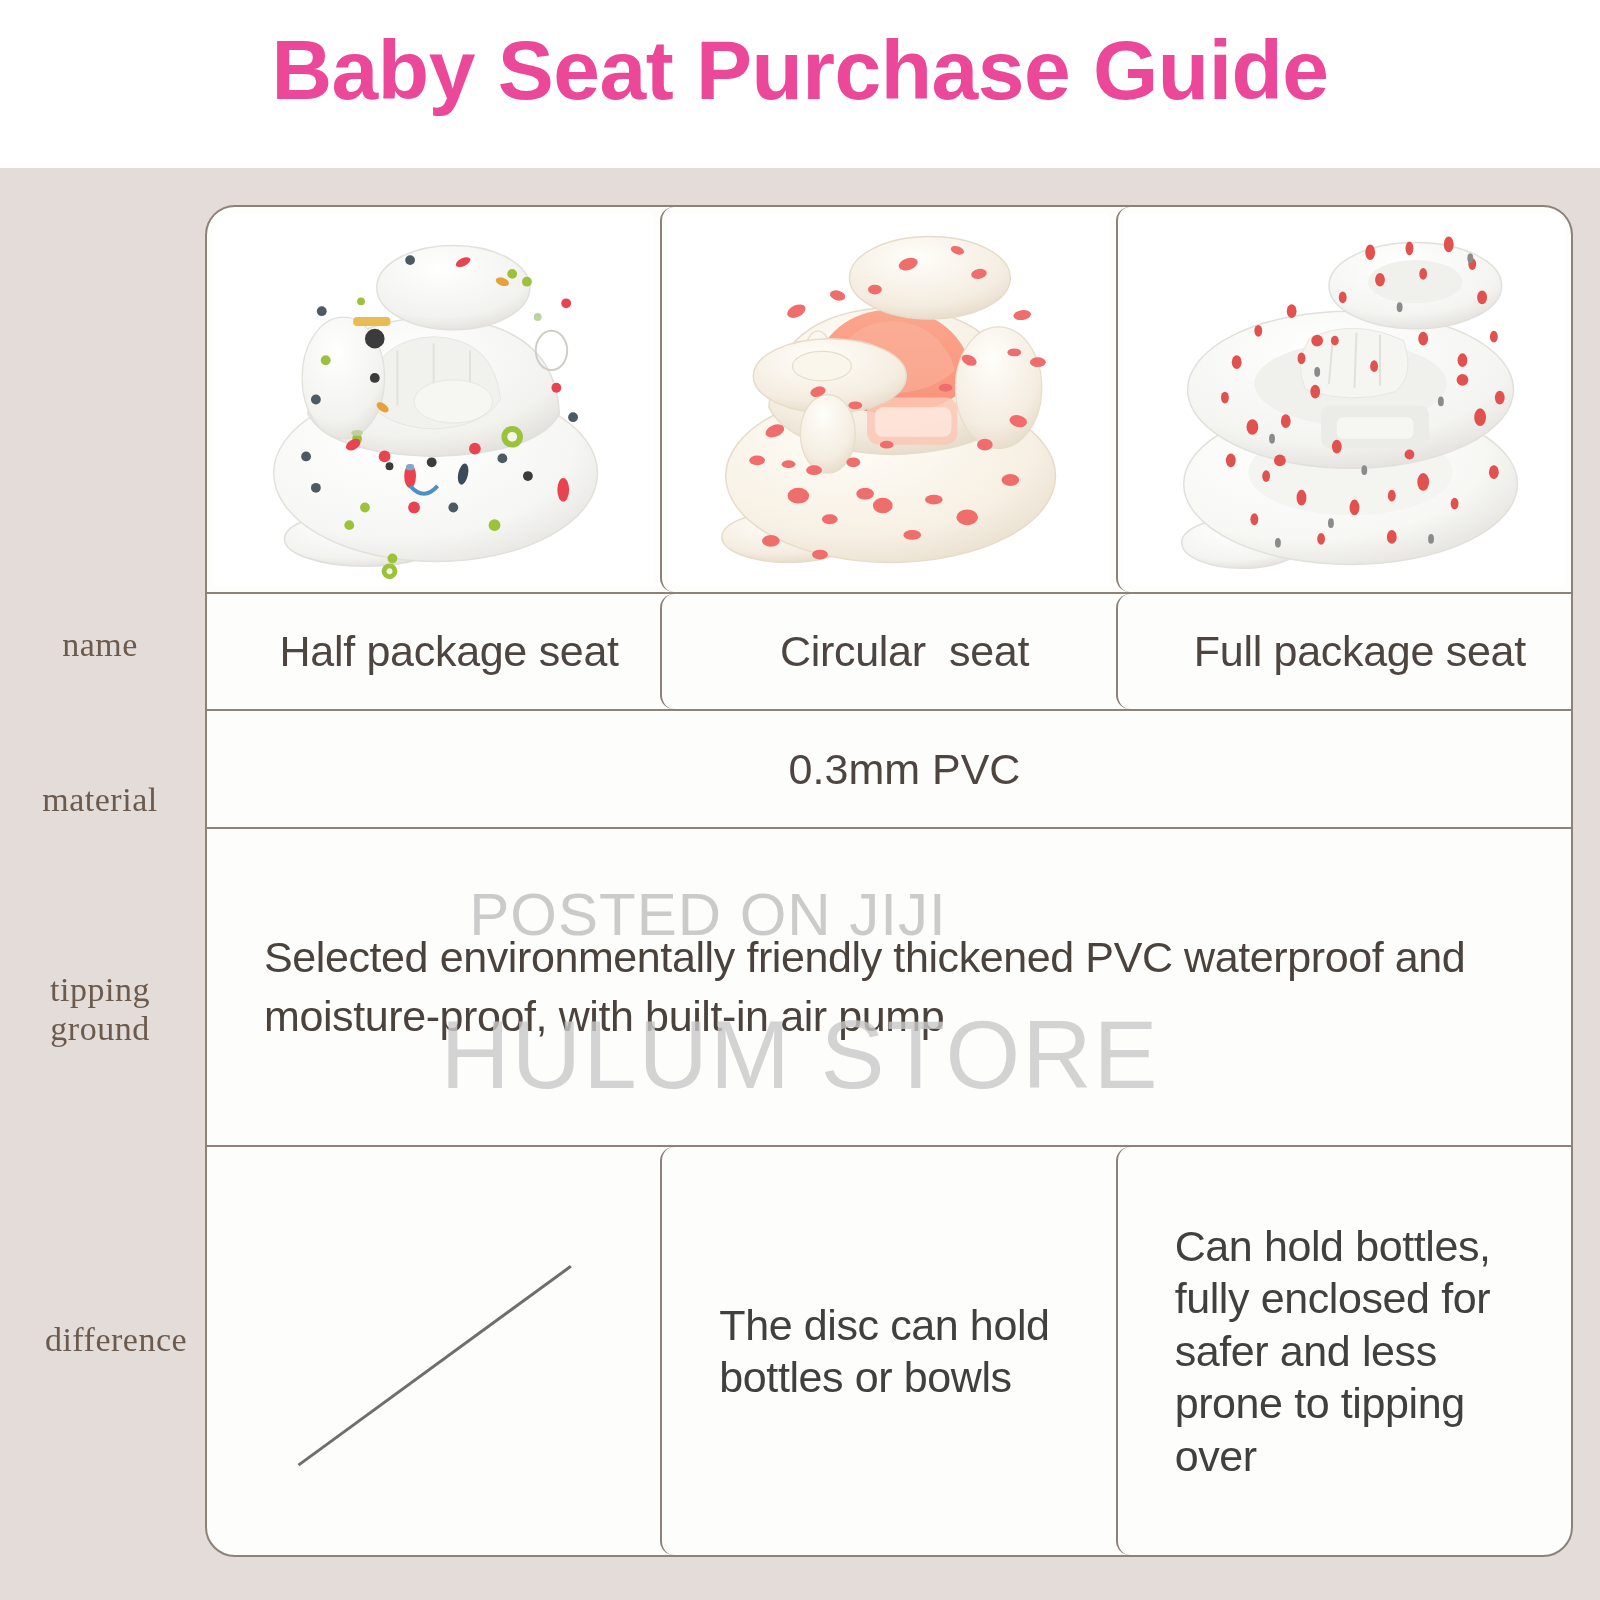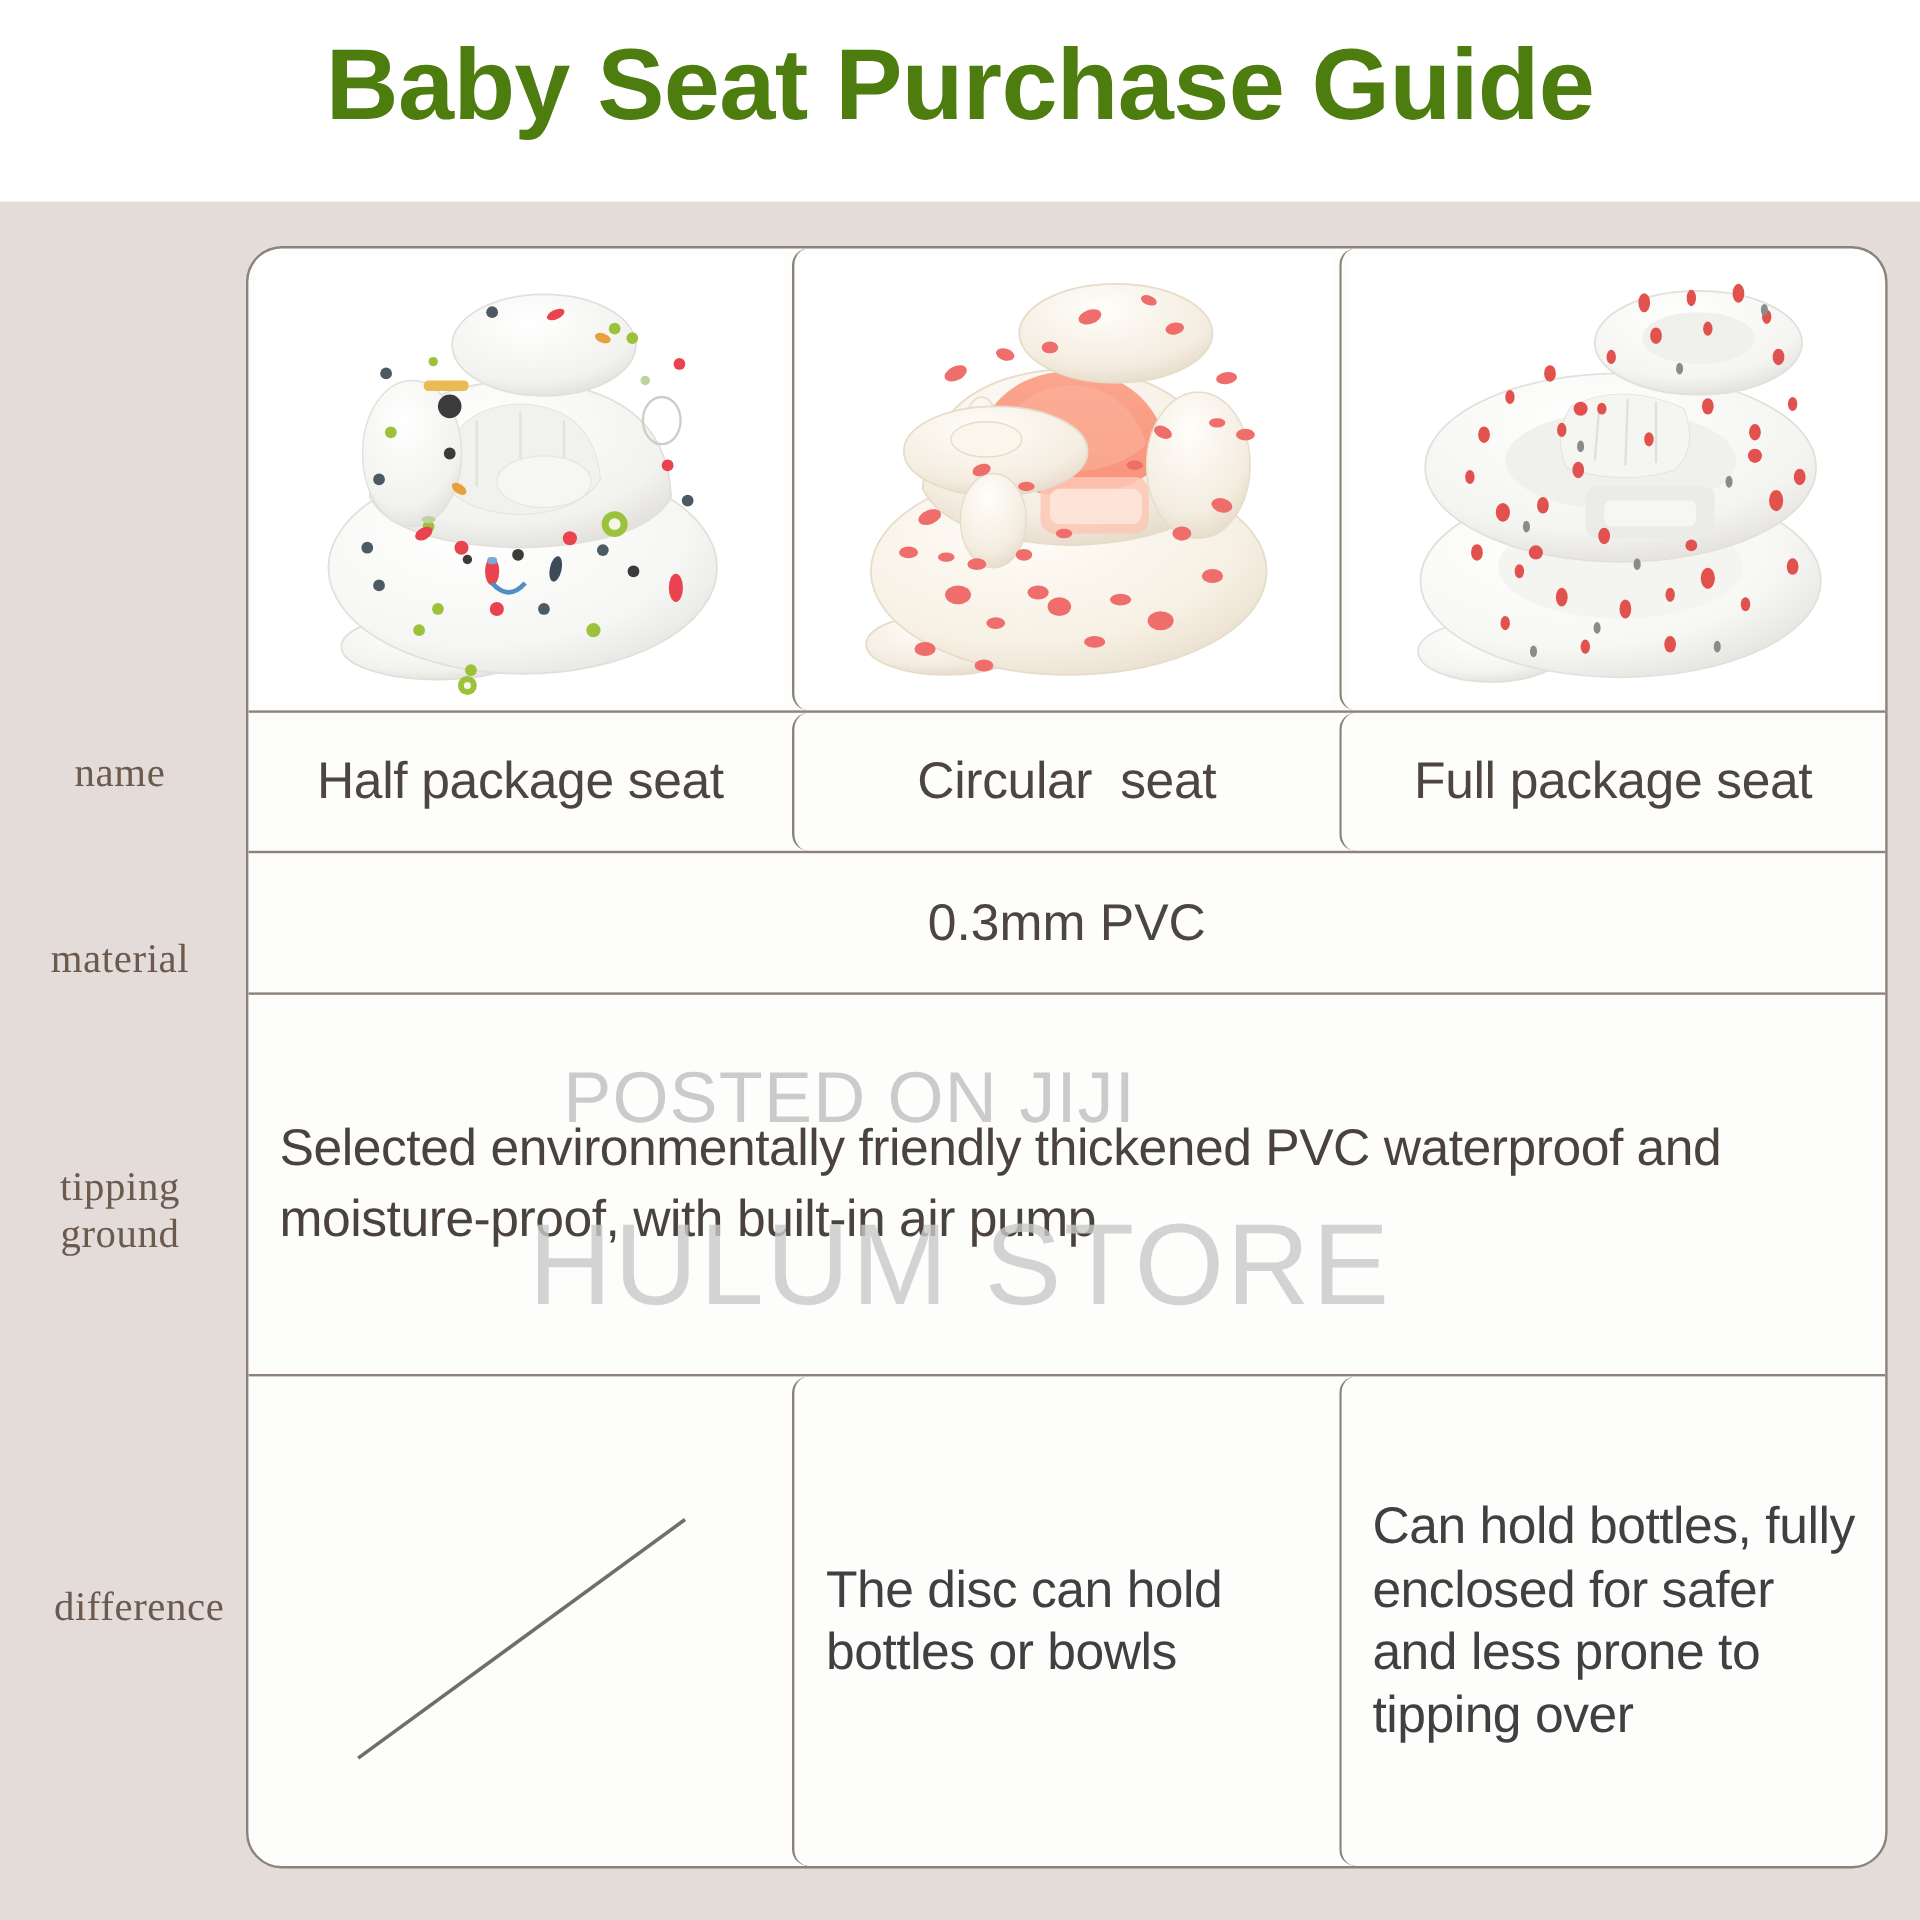--- a/index.html
+++ b/index.html
@@ -34,21 +34,21 @@
   
   #title {
     position: absolute;
     left: 0;
     top: 26px;
     width: 1600px;
     text-align: center;
     font-size: 84px;
     line-height: 1.05;
     font-weight: bold;
-    color: #4d7c0f;
+    color: #ec4899;
     letter-spacing: -0.5px;
     font-family: "Liberation Sans", sans-serif;
     white-space: nowrap;
   }
 
   
   .row-label {
     position: absolute;
     left: 0px;
     width: 200px;
@@ -86,20 +86,21 @@
   .trow + .trow { border-top: 2px solid #8c8279; }
 
   .tcell {
     box-sizing: border-box;
     position: relative;
     display: flex;
     align-items: center;
     justify-content: center;
     flex: 1 1 0;
     min-width: 0;
+    padding-left: 31px;
   }
   .tcell + .tcell { border-left: 2px solid #8c8279; border-radius: 14px; }
 
   
   #row-images { height: 385px; }
   #row-images .tcell { padding: 6px; }
 
   .product-img {
     width: 100%;
     height: 100%;

